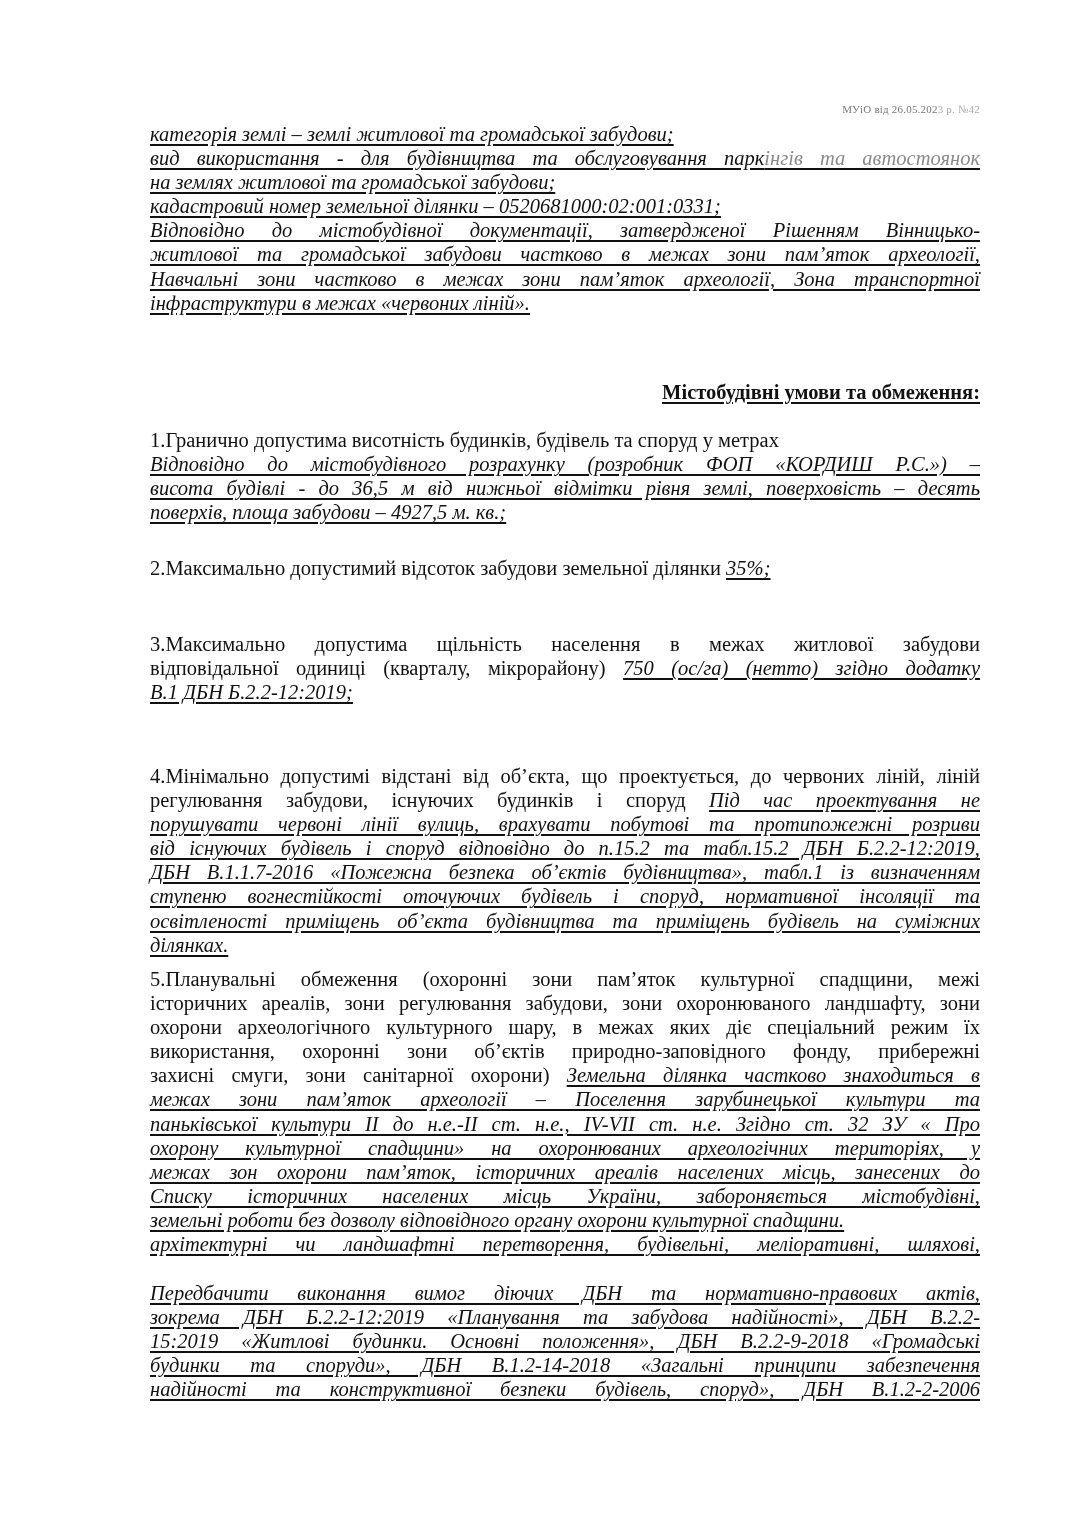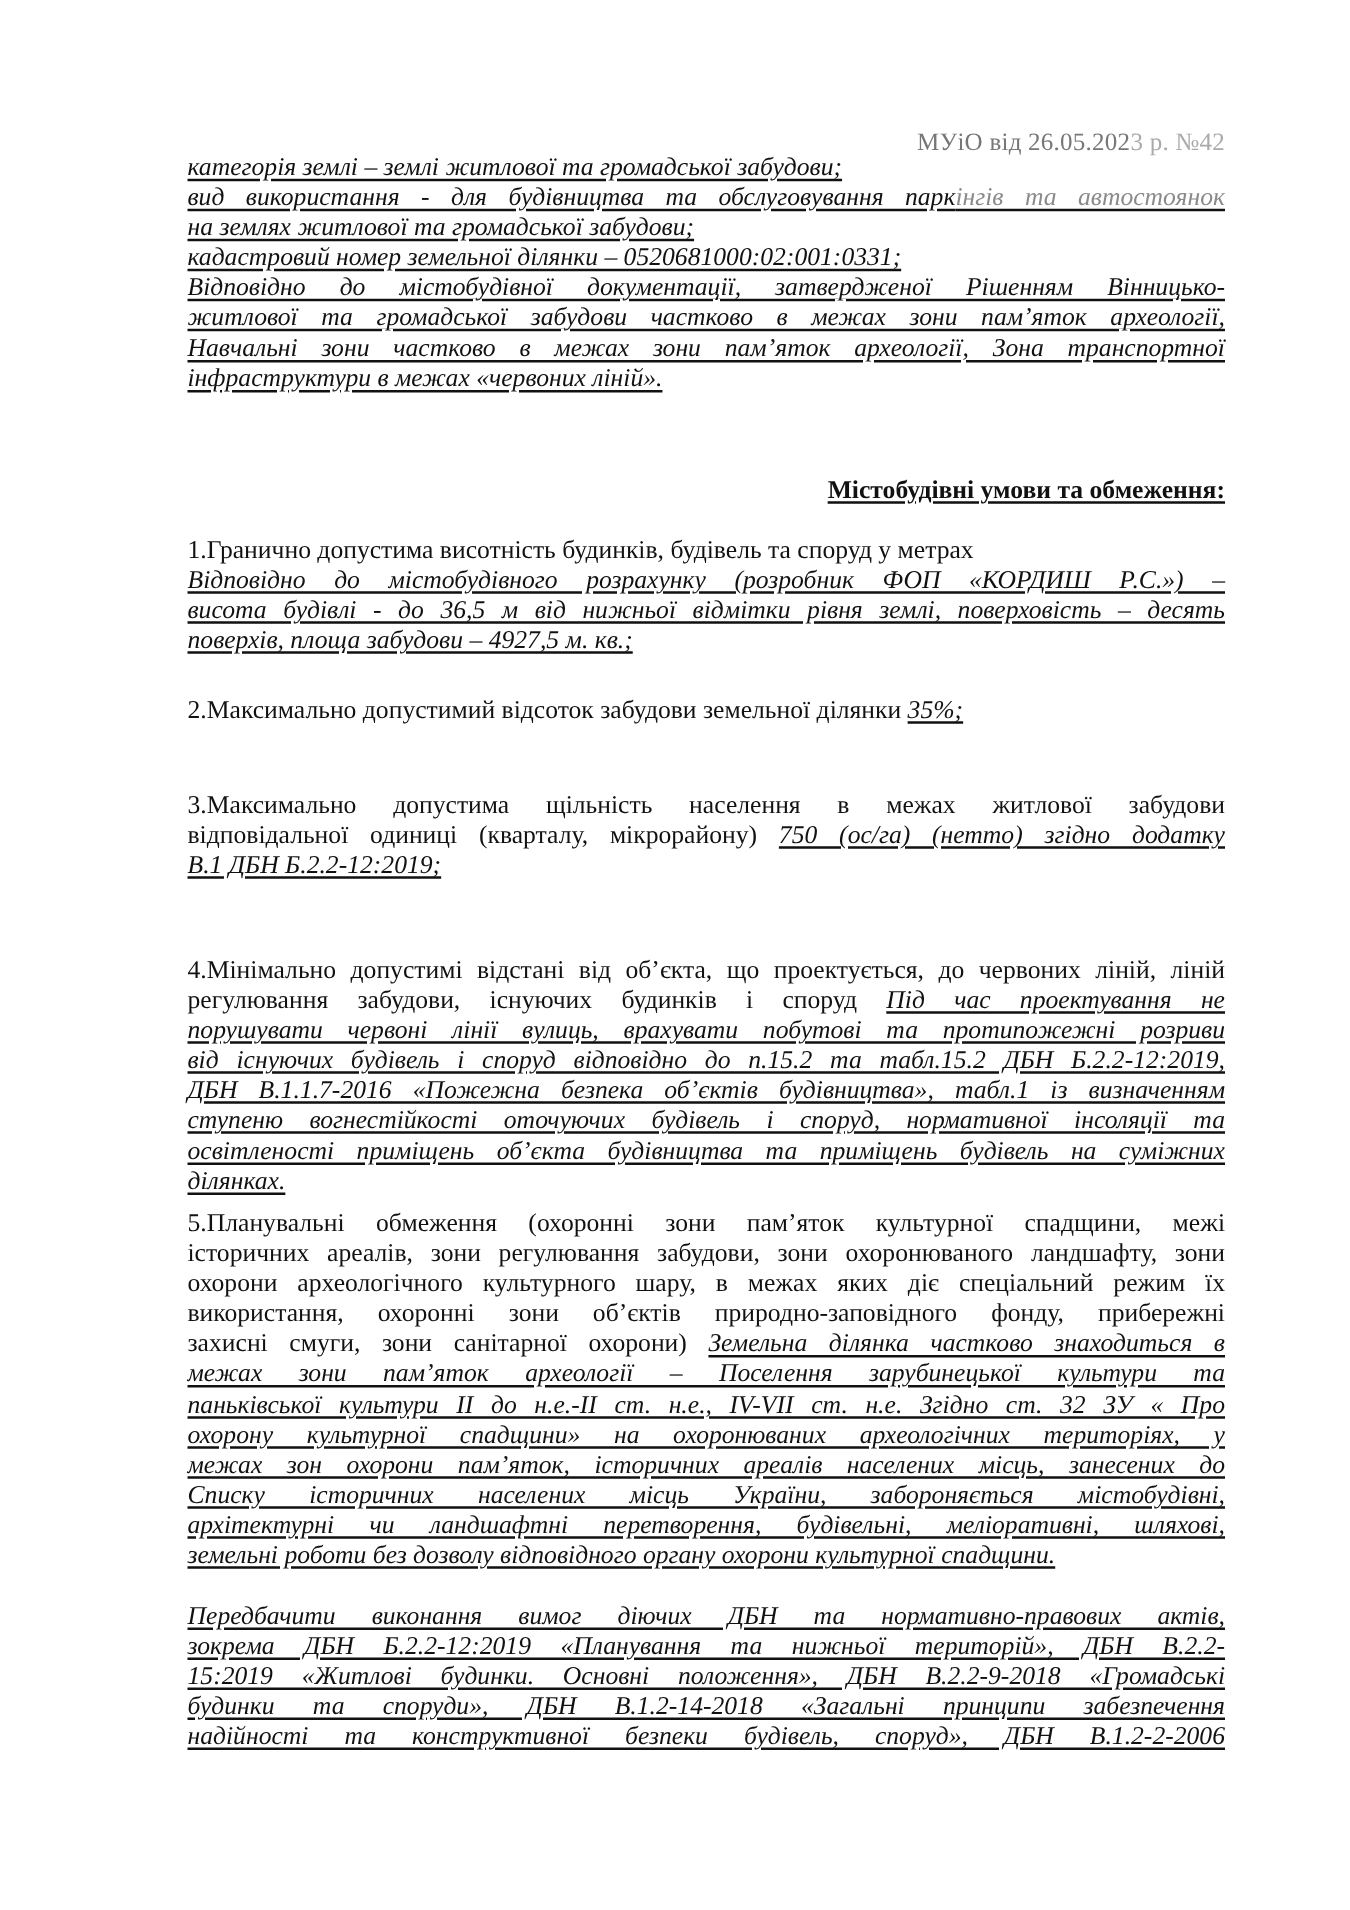--- a/index.html
+++ b/index.html
@@ -4,21 +4,21 @@
 <style>
   html, body { margin: 0; padding: 0; background: #ffffff; }
   body { width: 1080px; height: 1528px; position: relative; overflow: hidden; }
   .page {
     position: absolute; left: 150px; top: 0; width: 830px;
     font-family: "Liberation Serif", serif; color: #111;
     font-size: 20.5px; line-height: 24.1px;
   }
   .stamp {
     position: absolute; right: 100px; top: 103px;
-    font-family: "Liberation Serif", serif; font-size: 20px; color: #777;
+    font-family: "Liberation Serif", serif; font-size: 11px; color: #777;
     letter-spacing: 0.2px;
   }
   .stamp .dim { color: #aaa; }
   .bi {
     font-weight: normal; font-style: italic; text-decoration: underline;
     text-decoration-thickness: 2px; text-underline-offset: 3px;
   }
   .faded { color: #8a8a8a; }
   .block1 { position: absolute; top: 122px; left: 0; width: 830px; }
   .heading {
@@ -89,25 +89,25 @@
     <span class="line">5.Планувальні обмеження (охоронні зони пам’яток культурної спадщини, межі</span>
     <span class="line">історичних ареалів, зони регулювання забудови, зони охоронюваного ландшафту, зони</span>
     <span class="line">охорони археологічного культурного шару, в межах яких діє спеціальний режим їх</span>
     <span class="line">використання, охоронні зони об’єктів природно-заповідного фонду, прибережні</span>
     <span class="line"><span>захисні смуги, зони санітарної охорони) </span><span class="bi">Земельна ділянка частково знаходиться в</span></span>
     <span class="line"><span class="bi">межах зони пам’яток археології – Поселення зарубинецької культури та</span></span>
     <span class="line"><span class="bi">паньківської культури ІІ до н.е.-ІІ ст. н.е., IV-VII ст. н.е. Згідно ст. 32 ЗУ « Про</span></span>
     <span class="line"><span class="bi">охорону культурної спадщини» на охоронюваних археологічних територіях, у</span></span>
     <span class="line"><span class="bi">межах зон охорони пам’яток, історичних ареалів населених місць, занесених до</span></span>
     <span class="line"><span class="bi">Списку історичних населених місць України, забороняється містобудівні,</span></span>
+    <span class="line last"><span class="bi">земельні роботи без дозволу відповідного органу охорони культурної спадщини.</span></span>
     <span class="line"><span class="bi">архітектурні чи ландшафтні перетворення, будівельні, меліоративні, шляхові,</span></span>
-    <span class="line last"><span class="bi">земельні роботи без дозволу відповідного органу охорони культурної спадщини.</span></span>
   </div>
 
   <div class="s6">
     <span class="line"><span class="bi">Передбачити виконання вимог діючих ДБН та нормативно-правових актів,</span></span>
-    <span class="line"><span class="bi">зокрема ДБН Б.2.2-12:2019 «Планування та нижньої територій», ДБН В.2.2-</span></span>
+    <span class="line"><span class="bi">зокрема ДБН Б.2.2-12:2019 «Планування та забудова надійності», ДБН В.2.2-</span></span>
     <span class="line"><span class="bi">15:2019 «Житлові будинки. Основні положення», ДБН В.2.2-9-2018 «Громадські</span></span>
     <span class="line"><span class="bi">будинки та споруди», ДБН В.1.2-14-2018 «Загальні принципи забезпечення</span></span>
     <span class="line"><span class="bi">надійності та конструктивної безпеки будівель, споруд», ДБН В.1.2-2-2006</span></span>
   </div>
 
 </div>
 
 </body></html>

